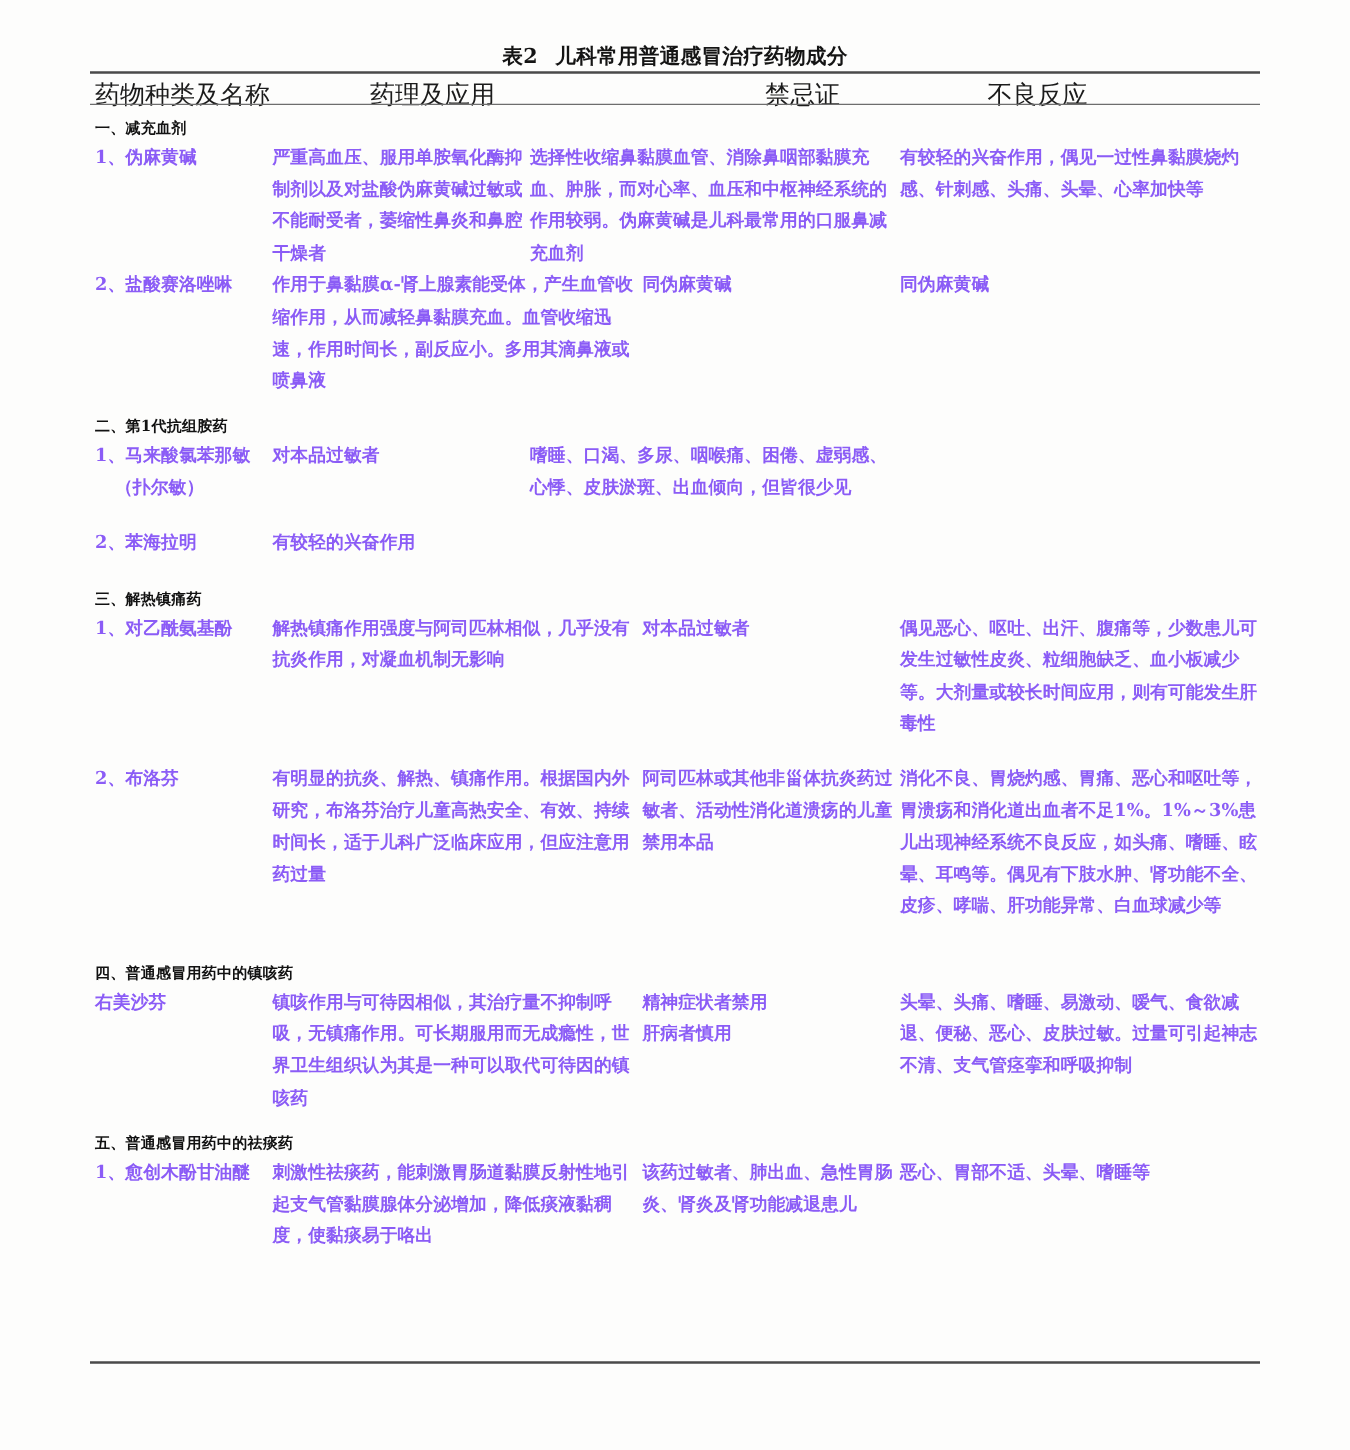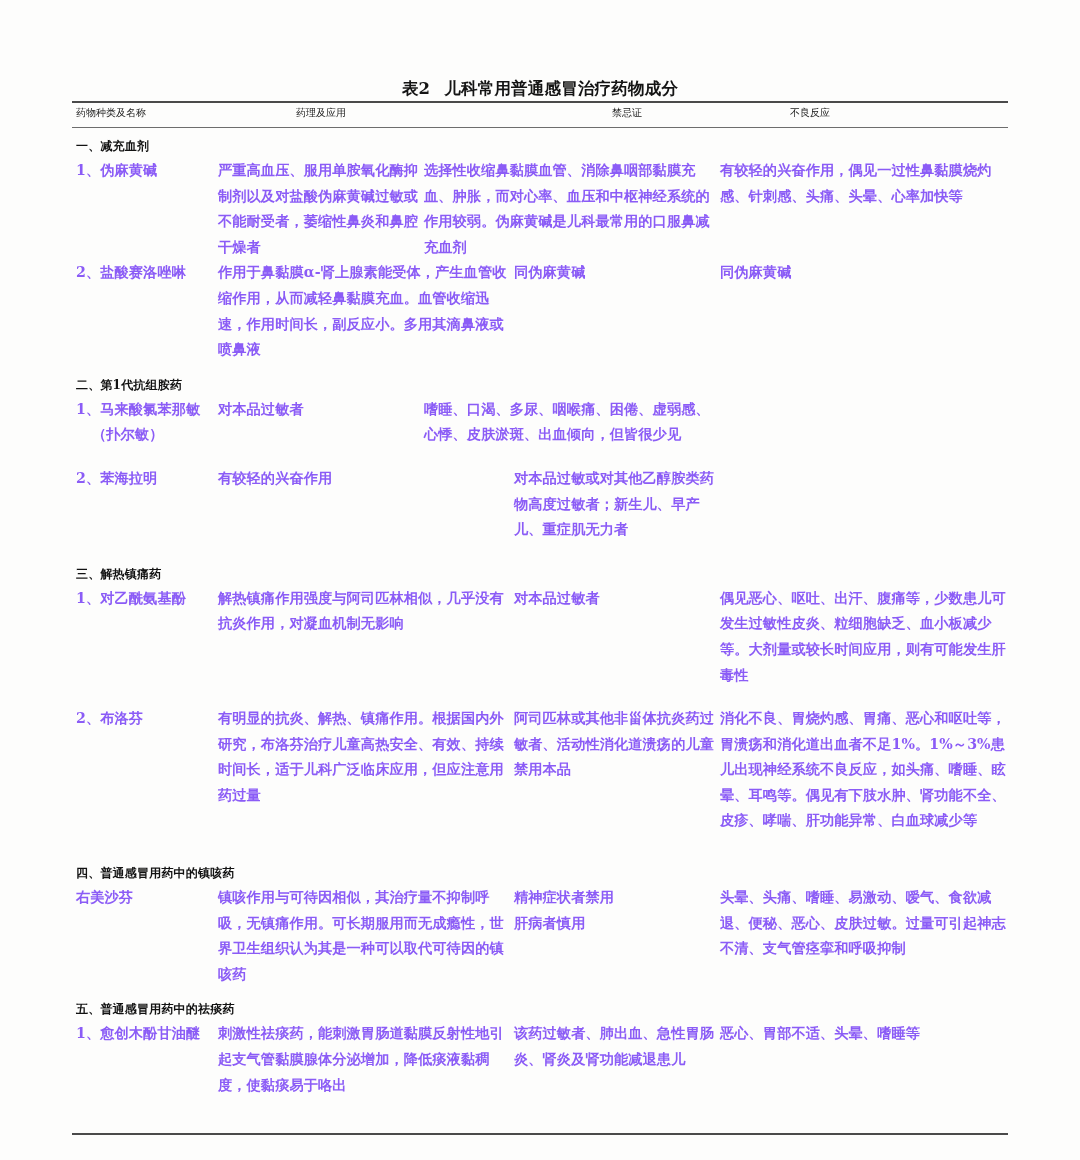--- a/index.html
+++ b/index.html
@@ -12,21 +12,20 @@
     font-family: "DejaVu Serif", "Liberation Serif", serif;
     color: #191919;
     overflow: hidden;
   }
 
   #page {
     position: relative;
     width: 1080px;
     height: 972px;
     padding: 0;
-    margin-top: 44px;
   }
 
   
   .table-title {
     position: absolute;
     left: 0;
     top: 34px;
     width: 1080px;
     text-align: center;
     font-size: 16.5px;
@@ -44,21 +43,21 @@
     background: #4a4a4a;
   }
   .rule.top    { top: 57px;   height: 2.2px; }
   .rule.head   { top: 83px;   height: 1.3px; background: #6d6d6d; }
   .rule.bottom { top: 1089px; height: 2.2px; }
 
   
   .col-heads { position: absolute; left: 0; top: 62px; width: 1080px; height: 22px; }
   .col-head {
     position: absolute;
-    font-size: 10px;
+    font-size: 20px;
     font-weight: normal;
     color: #1b1b1b;
     white-space: nowrap;
   }
   .ch-0 { left: 76px;  }
   .ch-1 { left: 296px; }
   .ch-2 { left: 612px; }
   .ch-3 { left: 790px; }
 
   
@@ -155,21 +154,20 @@
       <div class="section-head">二、第1代抗组胺药</div>
       <div class="drow">
         <div class="cell c-name"><span>1、马来酸氯苯那敏</span><span class="sub">（扑尔敏）</span></div>
         <div class="cell c-contra">对本品过敏者</div>
         <div class="cell c-adverse">嗜睡、口渴、多尿、咽喉痛、困倦、虚弱感、心悸、皮肤淤斑、出血倾向，但皆很少见</div>
       </div>
       <div class="gap-md"></div>
       <div class="drow">
         <div class="cell c-name"><span>2、苯海拉明</span></div>
         <div class="cell c-phar">有较轻的兴奋作用</div>
-        <div class="cell c-contra">对本品过敏或对其他乙醇胺类药物高度过敏者；新生儿、早产儿、重症肌无力者</div>
       </div>
       <div class="gap-md"></div>
       <div class="section-head">三、解热镇痛药</div>
       <div class="drow">
         <div class="cell c-name"><span>1、对乙酰氨基酚</span></div>
         <div class="cell c-phar">解热镇痛作用强度与阿司匹林相似，几乎没有抗炎作用，对凝血机制无影响</div>
         <div class="cell c-contra">对本品过敏者</div>
         <div class="cell c-adverse">偶见恶心、呕吐、出汗、腹痛等，少数患儿可发生过敏性皮炎、粒细胞缺乏、血小板减少等。大剂量或较长时间应用，则有可能发生肝毒性</div>
       </div>
       <div class="gap-md"></div>

